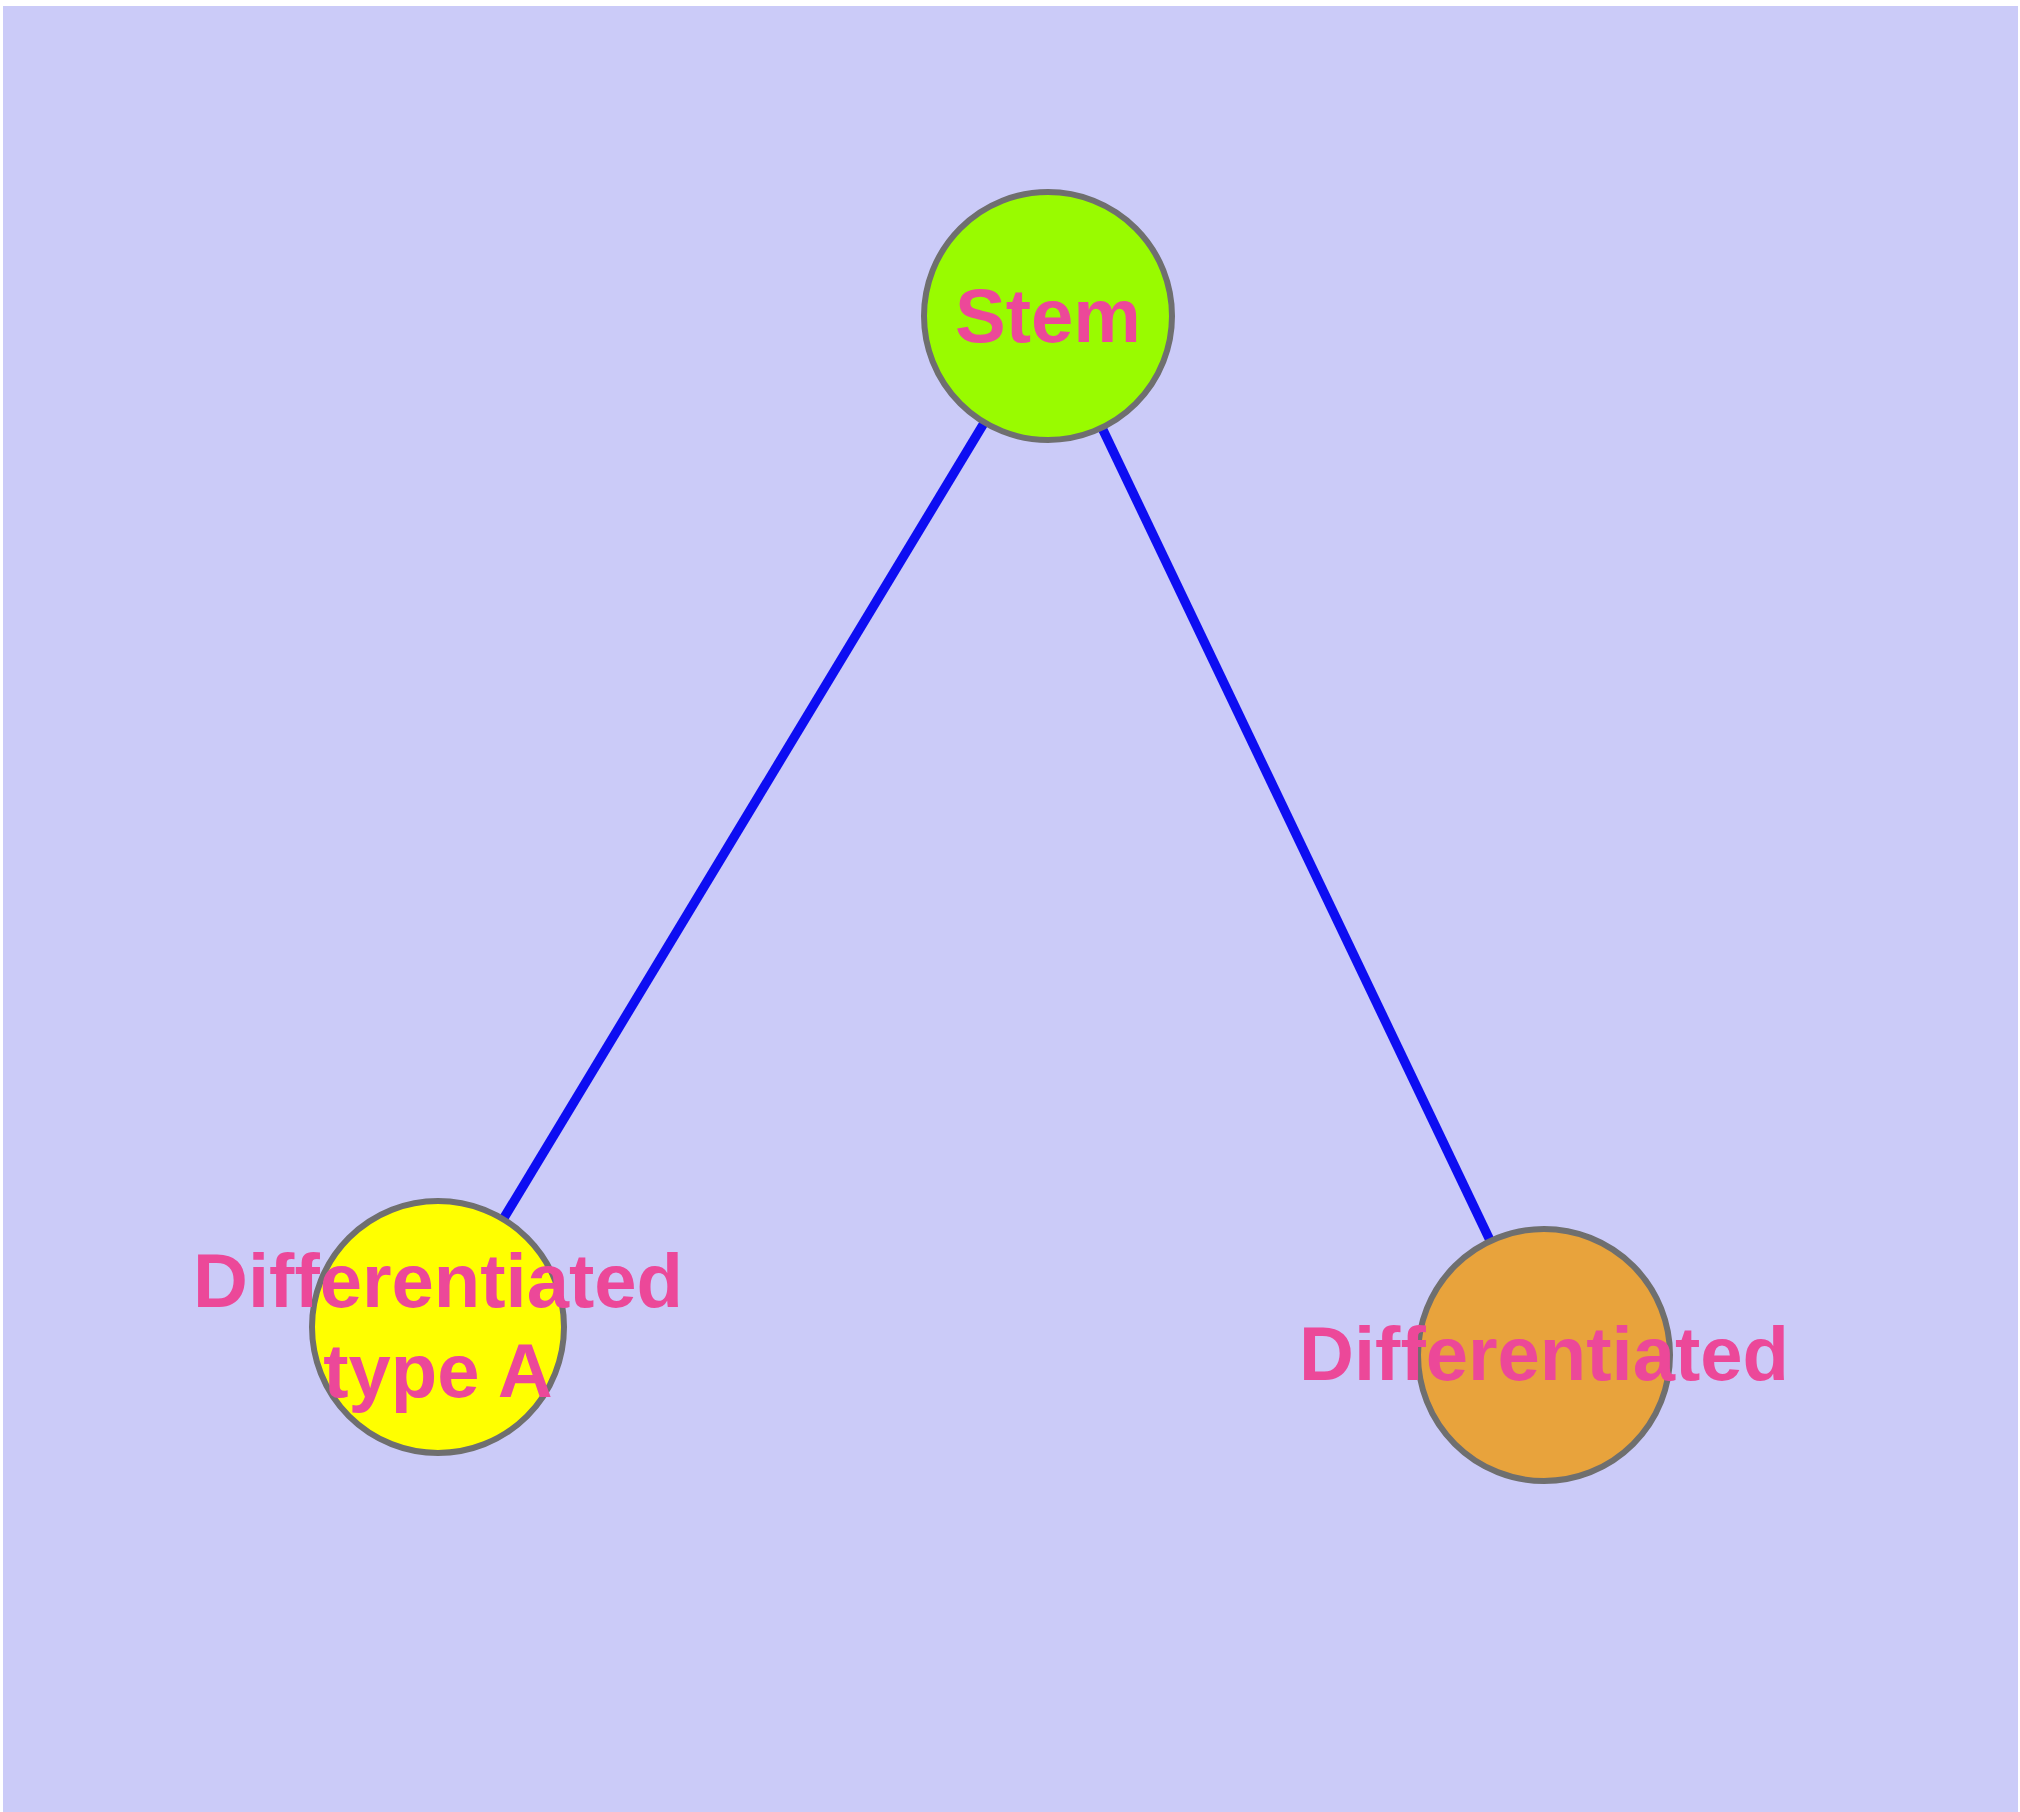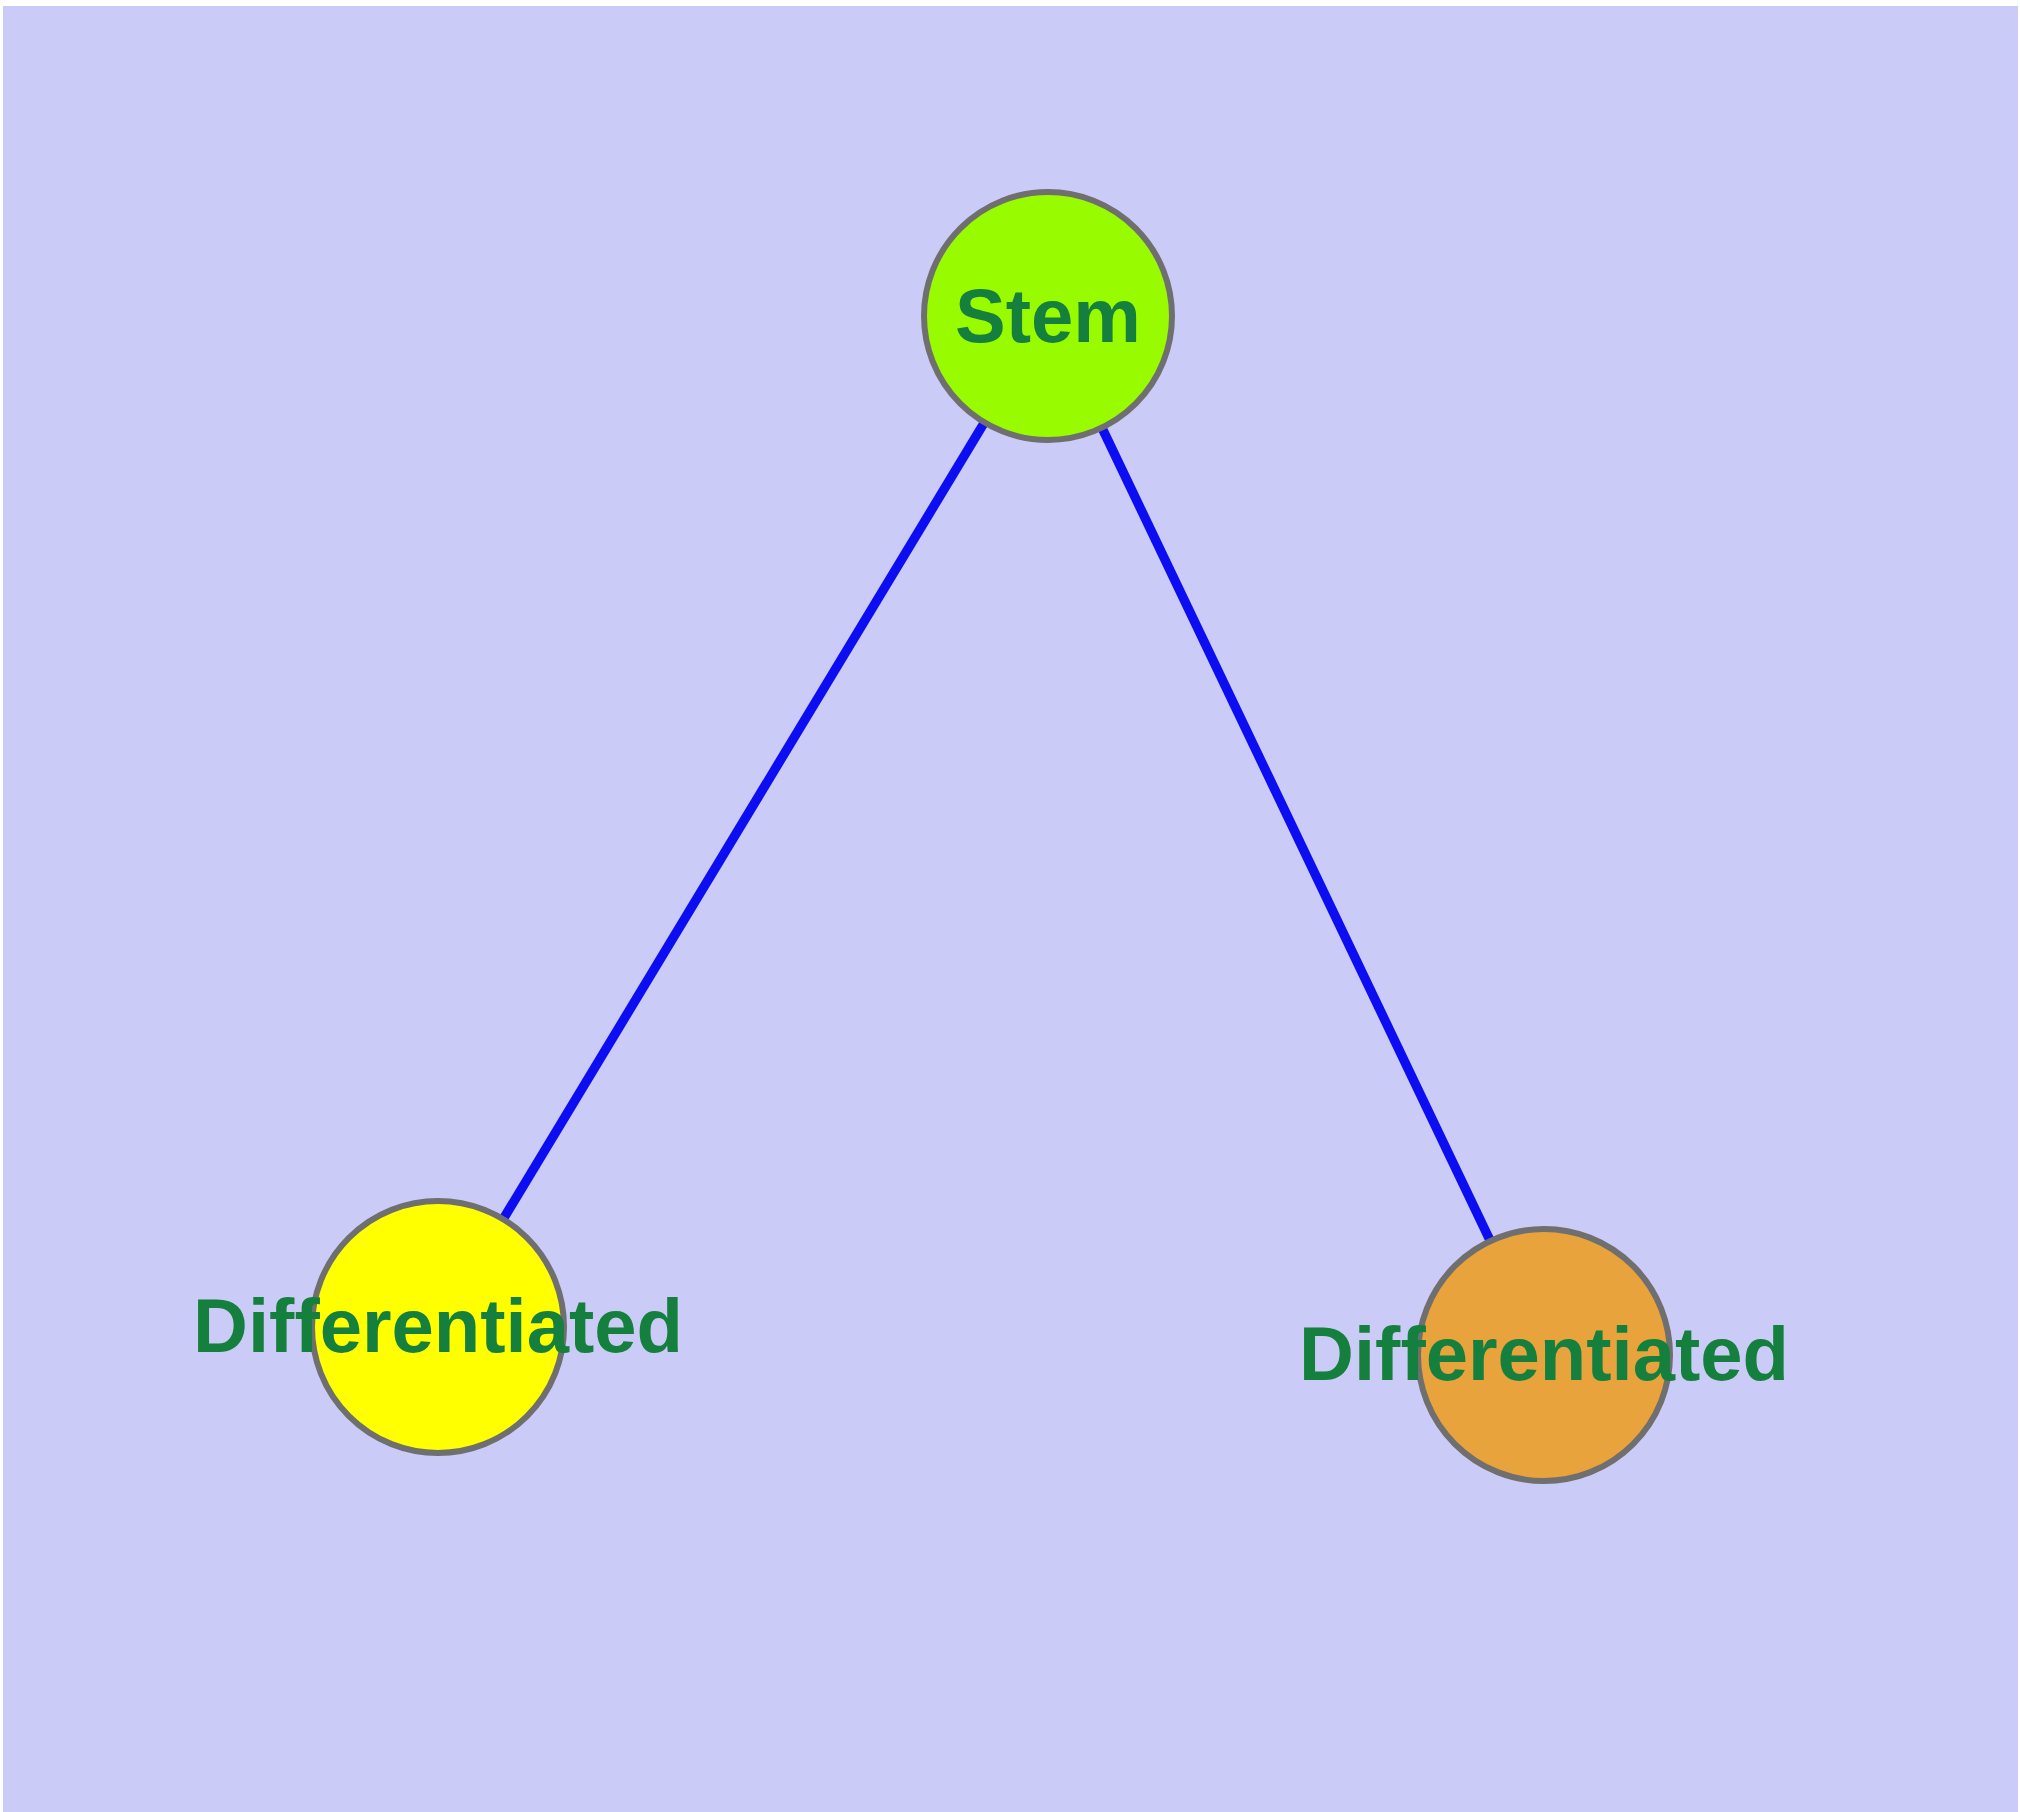--- a/index.html
+++ b/index.html
@@ -37,21 +37,21 @@
     box-sizing: border-box;
   }
   .node-label {
     position: absolute;
     transform: translate(-50%, -50%);
     text-align: center;
     white-space: nowrap;
     font-weight: bold;
     font-size: 76px;
     line-height: 90px;
-    color: #15803d;
+    color: #ec4899;
   }
   
   #node-stem   { left: 921px; top: 189px;  width: 254px; height: 254px; }
   #node-type-a { left: 309px;  top: 1198px; width: 258px; height: 258px; }
   #node-type-b { left: 1415px; top: 1226px; width: 258px; height: 258px; }
   #label-stem   { left: 1048px; top: 316px;  }
   #label-type-a { left: 438px;  top: 1326px; }
   #label-type-b { left: 1544px; top: 1354px; }
 </style>
 </head>
@@ -68,19 +68,20 @@
   <div id="node-stem" class="node" style="background: rgb(153, 251, 0);"></div>
 
   <div id="node-type-a" class="node" style="background: rgb(255, 255, 0);"></div>
 
   <div id="node-type-b" class="node" style="background: rgb(232, 163, 60);"></div>
 
   <div id="label-stem" class="node-label">Stem</div>
 
   <div id="label-type-a" class="node-label">
     <div>Differentiated</div>
+    <div>type A</div>
   </div>
 
   <div id="label-type-b" class="node-label">
     <div>Differentiated</div>
   </div>
 </div>
 
 
 </body></html>

